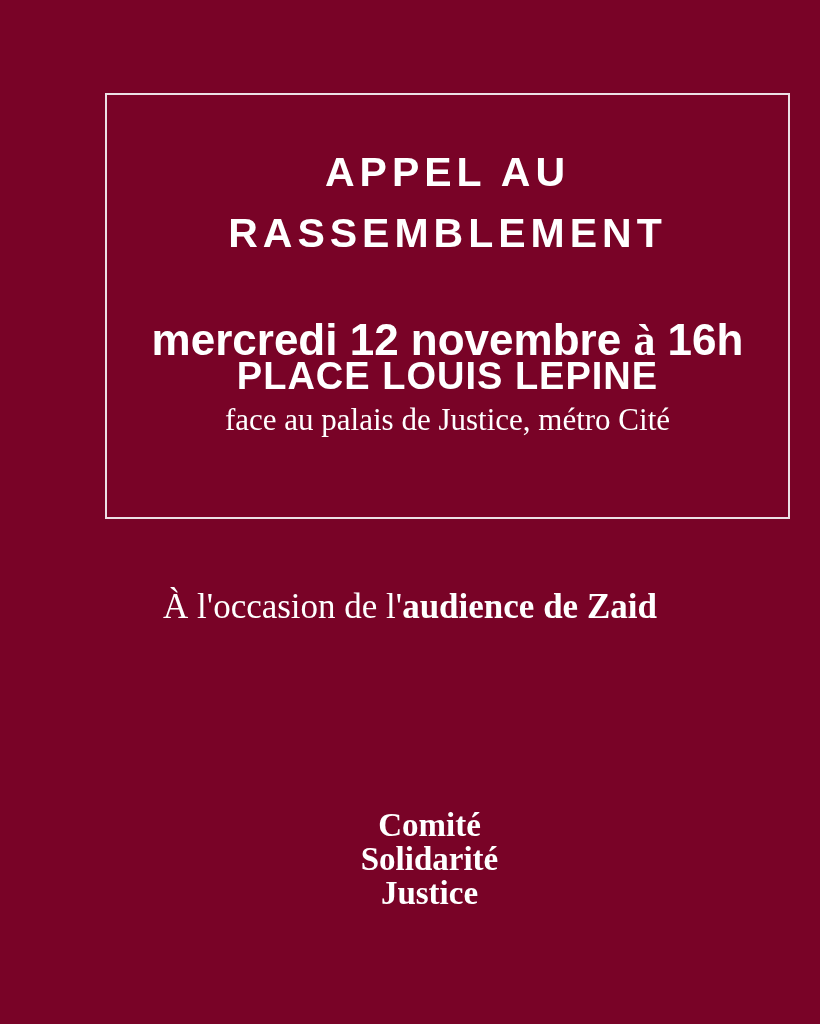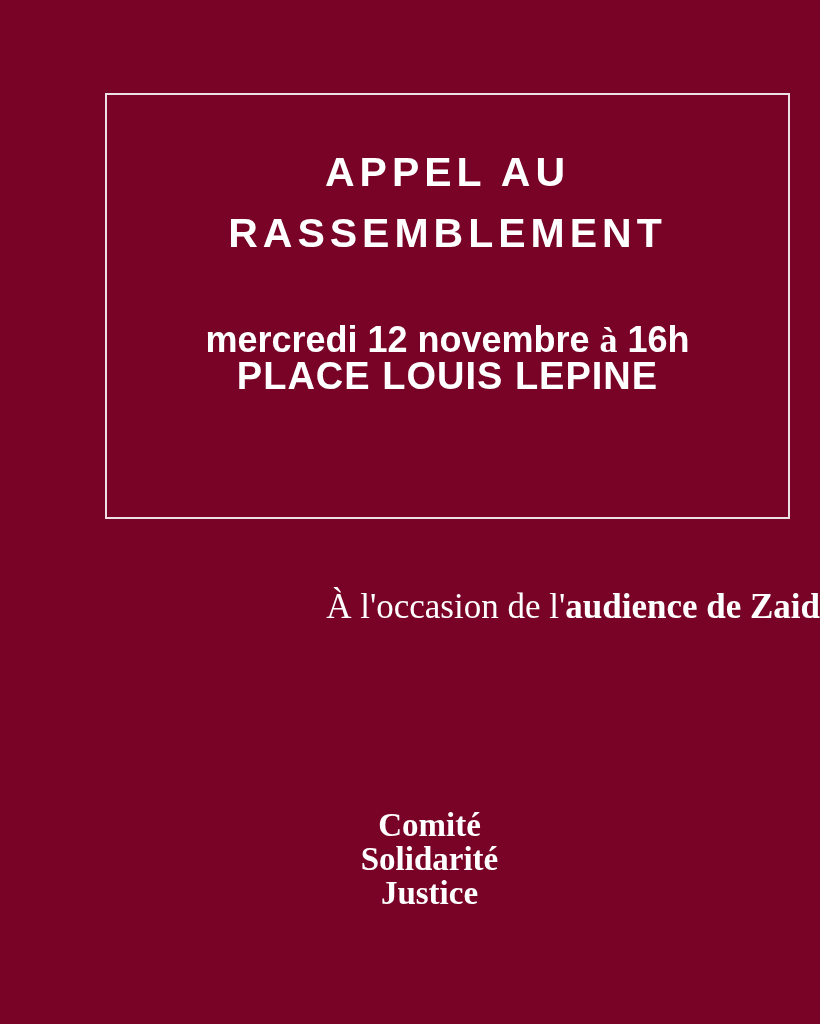--- a/index.html
+++ b/index.html
@@ -38,21 +38,21 @@
     font-weight: bold;
     letter-spacing: 5px;
   }
   .title-line { display: block; }
   .date-line {
     position: absolute;
     top: 224px;
     left: 0;
     right: 0;
     text-align: center;
-    font-size: 36px;
+    font-size: 44px;
     line-height: 42px;
     font-weight: bold;
   }
   .serif-accent {
     font-family: "Liberation Serif", serif;
     font-weight: bold;
   }
   .place-line {
     position: absolute;
     top: 260px;
@@ -73,21 +73,21 @@
     font-family: "Liberation Serif", serif;
     font-size: 31px;
     line-height: 40px;
     font-weight: normal;
   }
   .occasion {
     position: absolute;
     top: 584px;
     left: 0;
     right: 0;
-    text-align: right;
+    text-align: center;
     font-family: "Liberation Serif", serif;
     font-size: 35px;
     line-height: 46px;
   }
   .occ-bold { font-weight: bold; }
   .signature {
     position: absolute;
     top: 808px;
     left: 0;
     right: 0;
@@ -108,20 +108,21 @@
 
     <h1 class="title">
       <span class="title-line">APPEL AU</span>
       <span class="title-line">RASSEMBLEMENT</span>
     </h1>
 
     <div class="date-line"><span>mercredi 12 novembre </span><span class="serif-accent">à</span><span> 16h</span></div>
 
     <div class="place-line">PLACE LOUIS LEPINE</div>
 
+    <div class="detail-line">face au palais de Justice, métro Cité</div>
 
   </div>
 
   <div class="occasion">
     <div class="occ-line"><span>À l'occasion de l'</span><span class="occ-bold">audience de Zaid</span></div>
   </div>
 
   <div class="signature">
     <div class="sig-line">Comité</div>
     <div class="sig-line">Solidarité</div>

